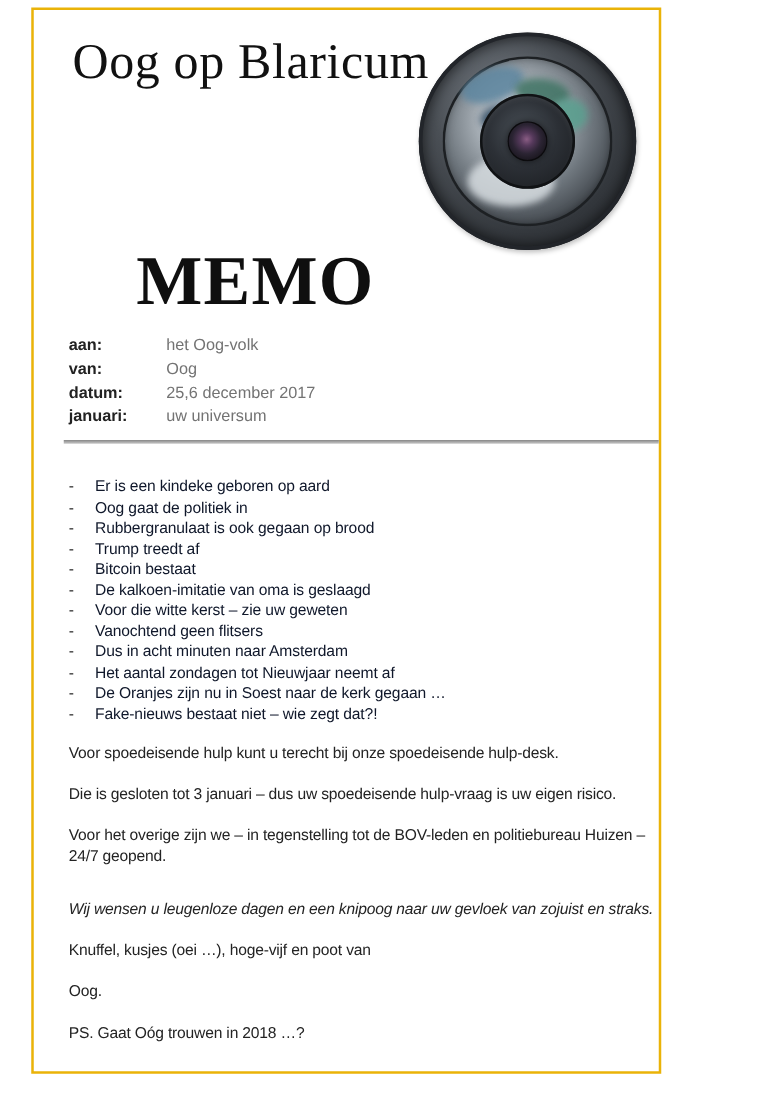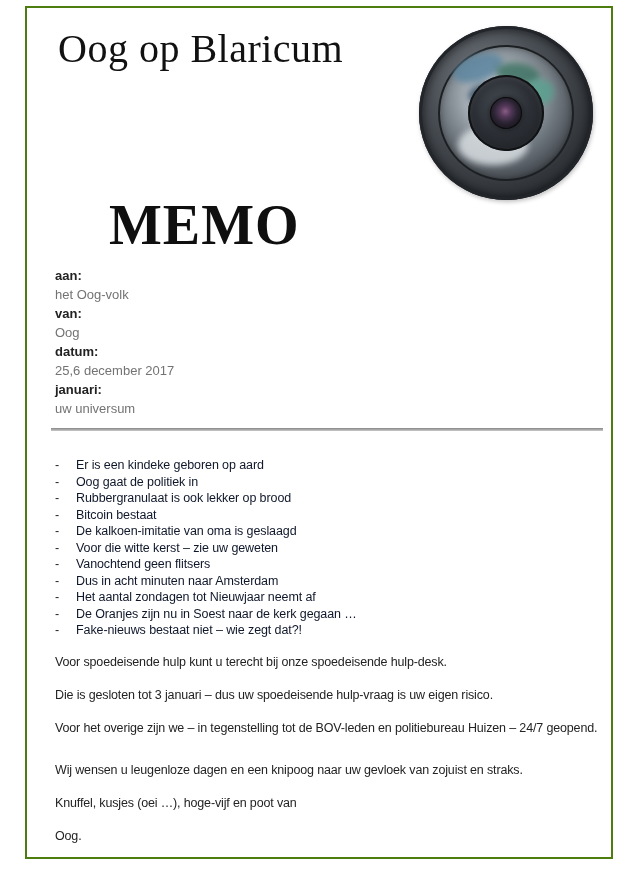--- a/index.html
+++ b/index.html
@@ -10,24 +10,24 @@
     height: 878px;
     background: #ffffff;
     font-family: "Liberation Sans", sans-serif;
     color: #1f1f1f;
     overflow: hidden;
   }
   .page {
     position: absolute;
     left: 25px;
     top: 6px;
-    width: 588px;
+    width: 504px;
     height: 853px;
     background: #ffffff;
-    border: 2px solid #4d7c0f;
+    border: 2px solid #eab308;
     overflow: hidden;
   }
   
   .title {
     margin: 16px 0 0 31px;
     font-family: "Liberation Serif", serif;
     font-weight: 400;
     font-size: 40px;
     line-height: 50px;
     color: #111111;
@@ -91,39 +91,39 @@
     margin: 128px 0 0 82px;
     font-family: "Liberation Serif", serif;
     font-weight: 700;
     font-size: 56px;
     line-height: 46px;
     color: #0f0f0f;
     letter-spacing: 1px;
   }
   
   .fields { margin: 18px 0 0 28px; font-size: 13px; }
-  .field-row { display: flex; line-height: 19px; flex-direction: column; }
+  .field-row { display: flex; line-height: 19px; }
   .field-label { width: 78px; font-weight: 700; color: #222; }
   .field-value { color: #737373; }
   
   .rule {
     margin: 10px 0 0 24px;
     width: 552px;
     height: 3px;
     border: none;
     background: linear-gradient(#868686, #c9c9c9);
   }
   
   .bullets { margin: 26px 0 0 28px; list-style: none; font-size: 12.5px; letter-spacing: -0.1px; }
   .bullets li { position: relative; padding-left: 21px; line-height: 16.5px; color: #0f172a; }
   .bullets li::before { content: "-"; position: absolute; left: 0; top: 0; color: #232323; }
   
   .para { margin: 16px 0 0 28px; font-size: 12.5px; line-height: 17px; letter-spacing: -0.15px; color: #232323; max-width: 545px; }
   .para.first { margin-top: 15px; }
-  .para.gap-before { margin-top: 25px; }
+  .para.gap-before { margin-top: 25px; font-style: italic; }
   .para.ps { }
 </style>
 </head>
 <body>
 
 <div class="canvas">
   <div class="page">
 
     <h1 class="title">Oog op Blaricum</h1>
 
@@ -161,21 +161,22 @@
         <span class="field-label">januari:</span>
         <span class="field-value">uw universum</span>
       </div>
     </div>
 
     <hr class="rule">
 
     <ul class="bullets">
       <li>Er is een kindeke geboren op aard</li>
       <li>Oog gaat de politiek in</li>
-      <li>Rubbergranulaat is ook lekker op brood</li>
+      <li>Rubbergranulaat is ook gegaan op brood</li>
+      <li>Trump treedt af</li>
       <li>Bitcoin bestaat</li>
       <li>De kalkoen-imitatie van oma is geslaagd</li>
       <li>Voor die witte kerst – zie uw geweten</li>
       <li>Vanochtend geen flitsers</li>
       <li>Dus in acht minuten naar Amsterdam</li>
       <li>Het aantal zondagen tot Nieuwjaar neemt af</li>
       <li>De Oranjes zijn nu in Soest naar de kerk gegaan …</li>
       <li>Fake-nieuws bestaat niet – wie zegt dat?!</li>
     </ul>
 

